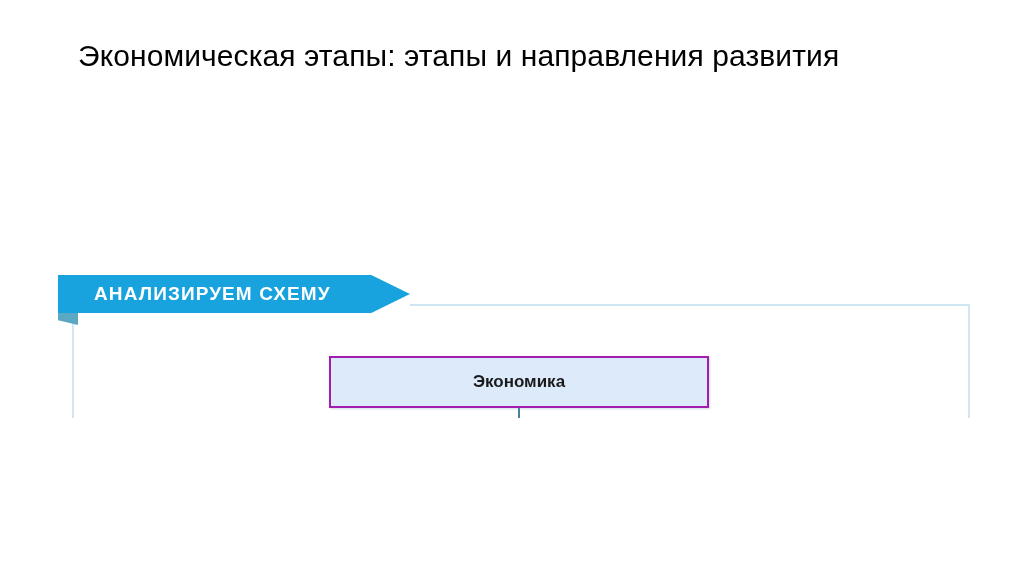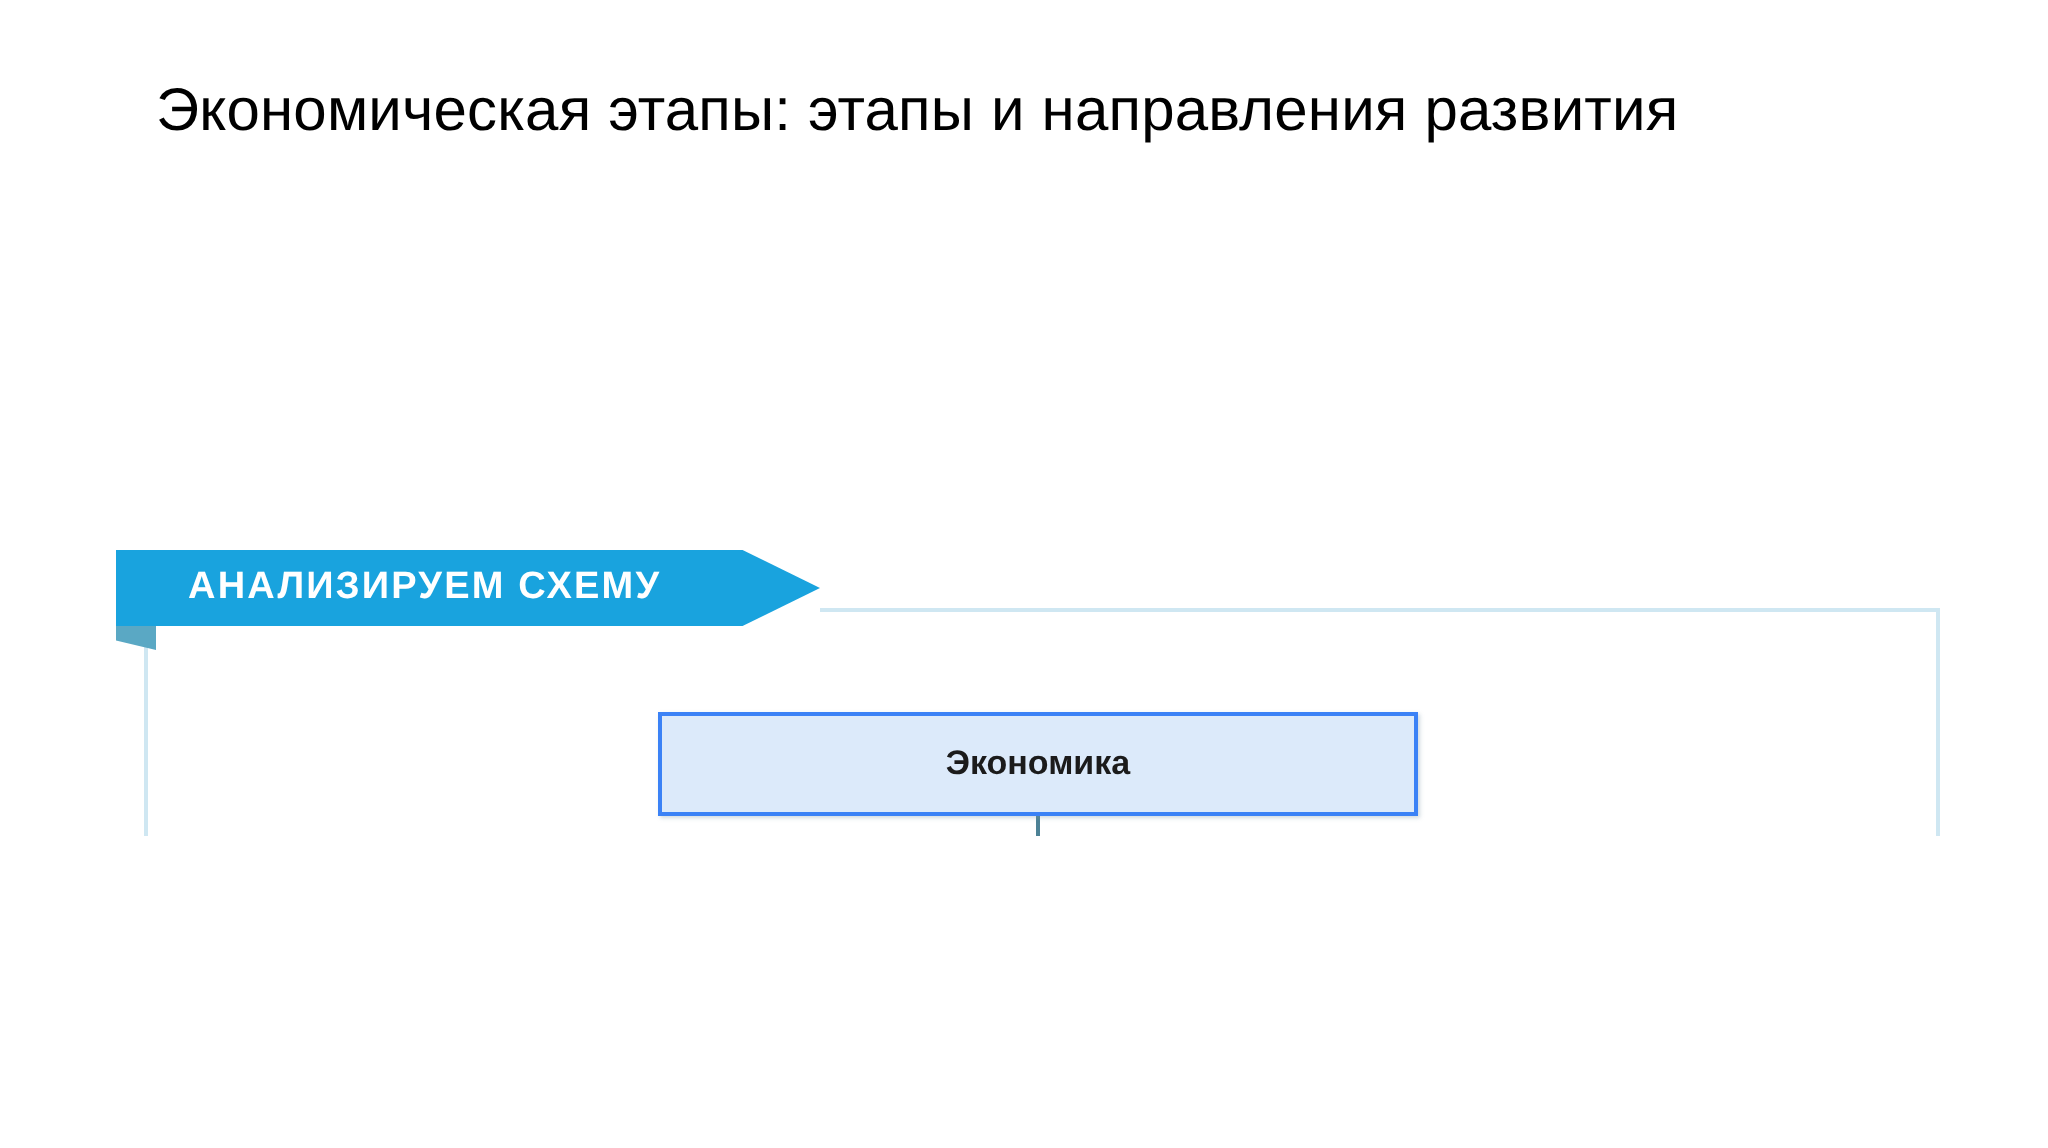--- a/index.html
+++ b/index.html
@@ -93,21 +93,21 @@
     font-weight: bold;
     letter-spacing: 1.1px;
     white-space: nowrap;
     margin-left: 20px;
   }
 
   
   .node {
     position: absolute;
     background: #dceafa;
-    border: 2px solid #3b82f6;
+    border: 2px solid #a21caf;
     box-sizing: border-box;
     display: flex;
     align-items: center;
     justify-content: center;
     color: #1b1b1b;
     box-shadow: 1px 1px 2px rgba(120,150,165,0.35);
   }
   .node-root {
     left: 329px;
     top: 228px;

